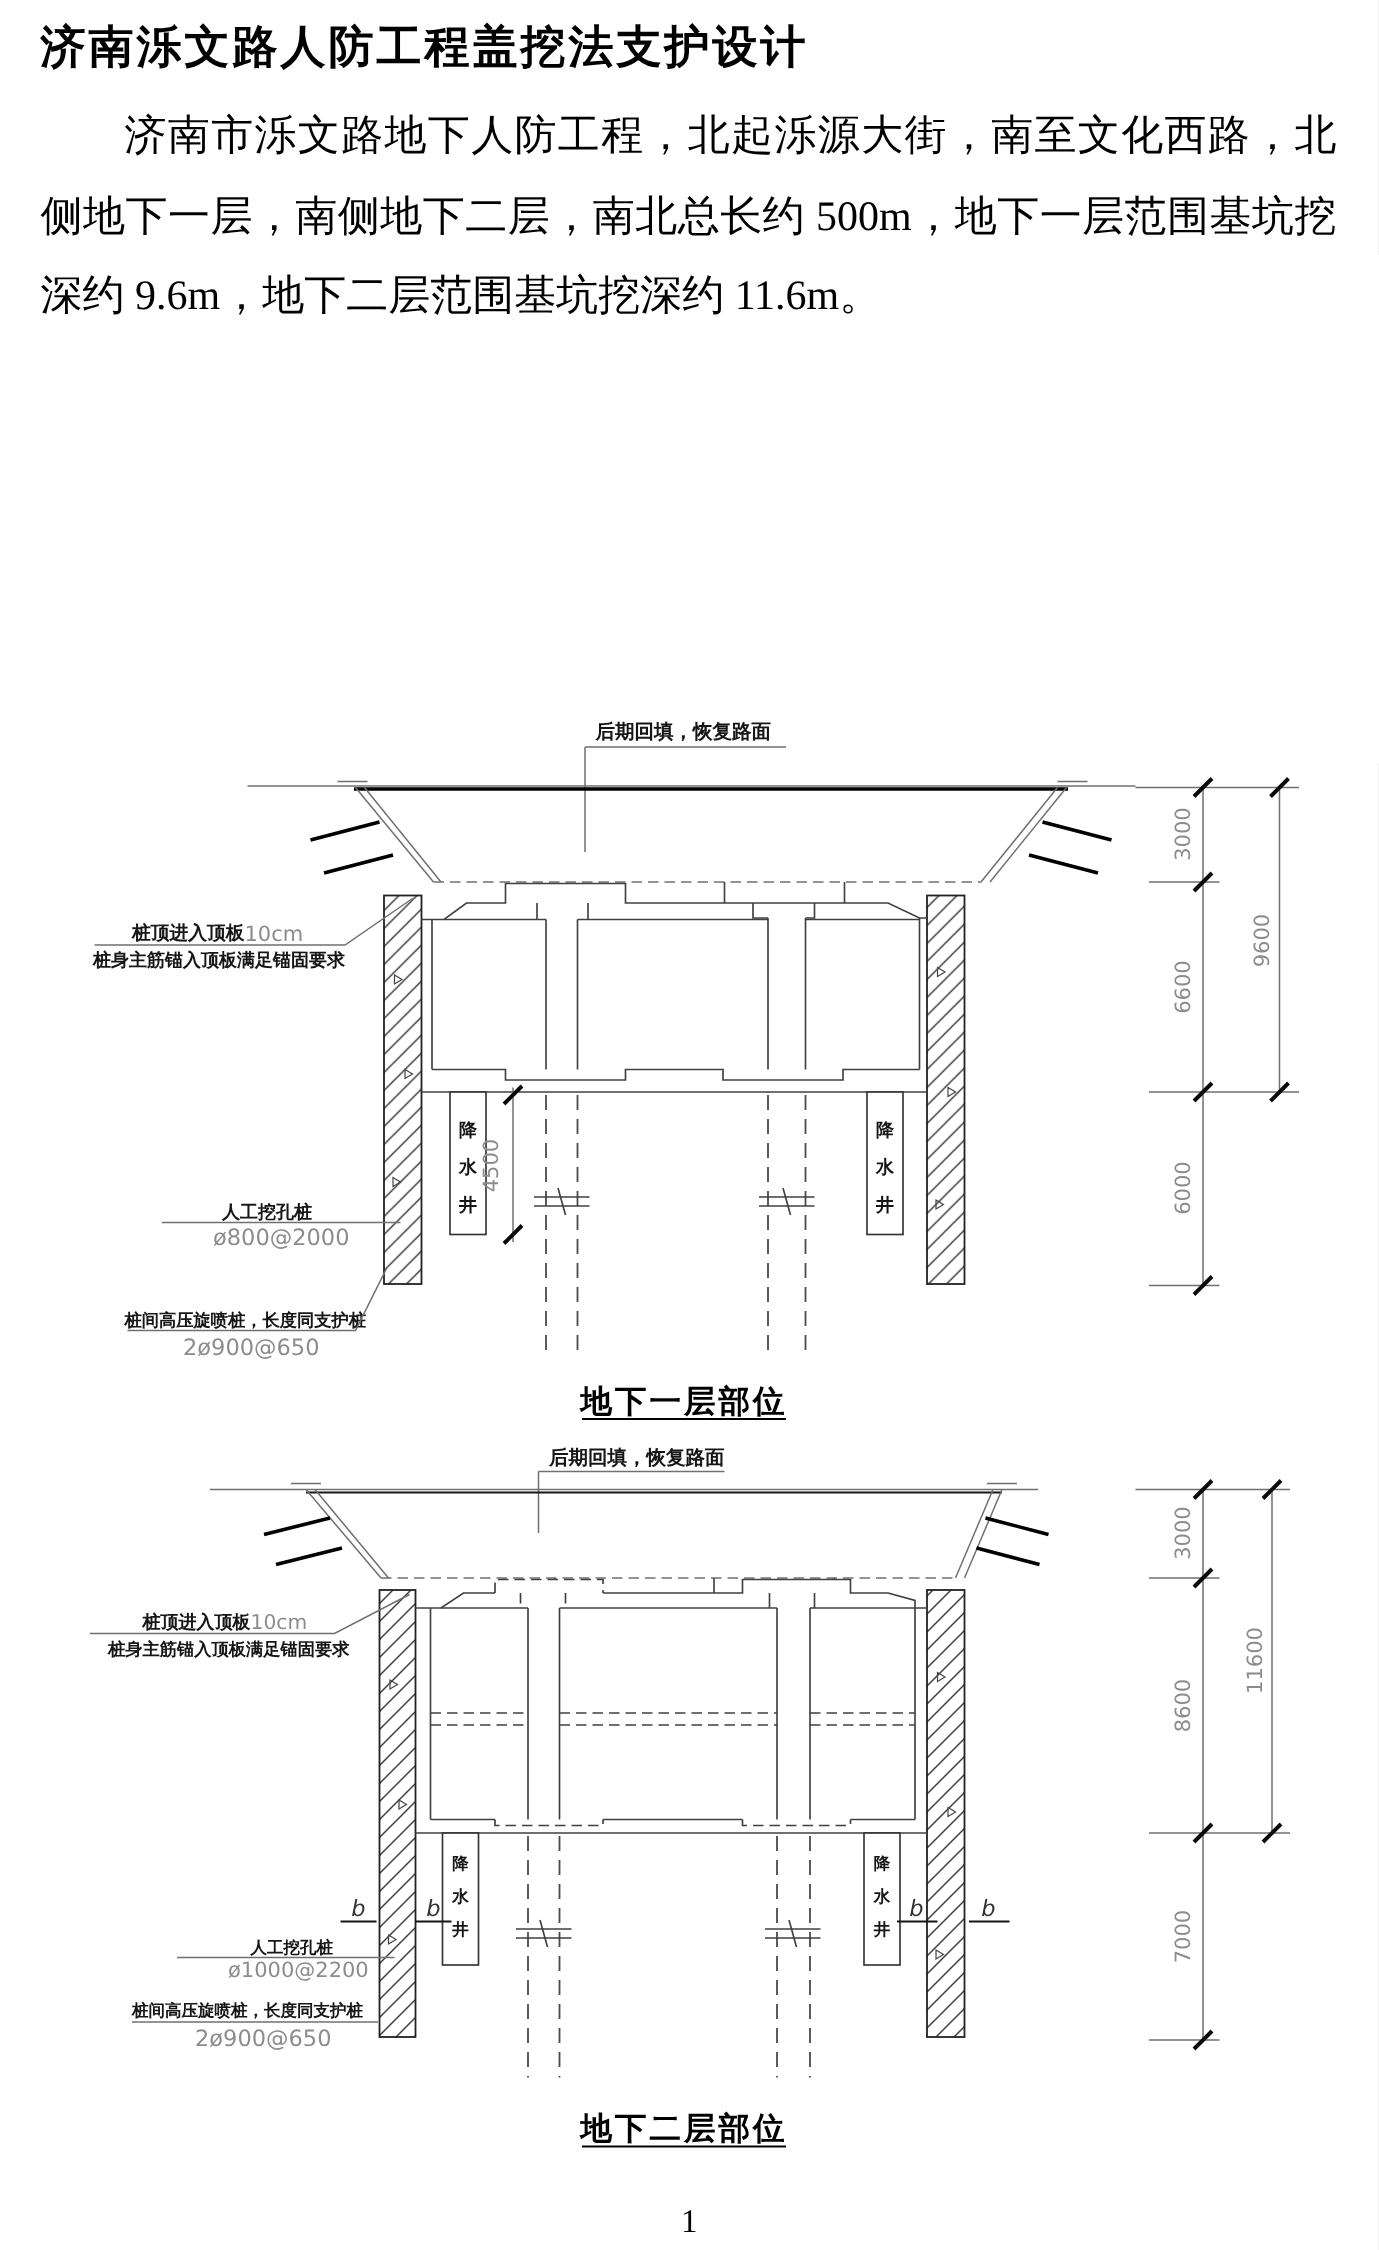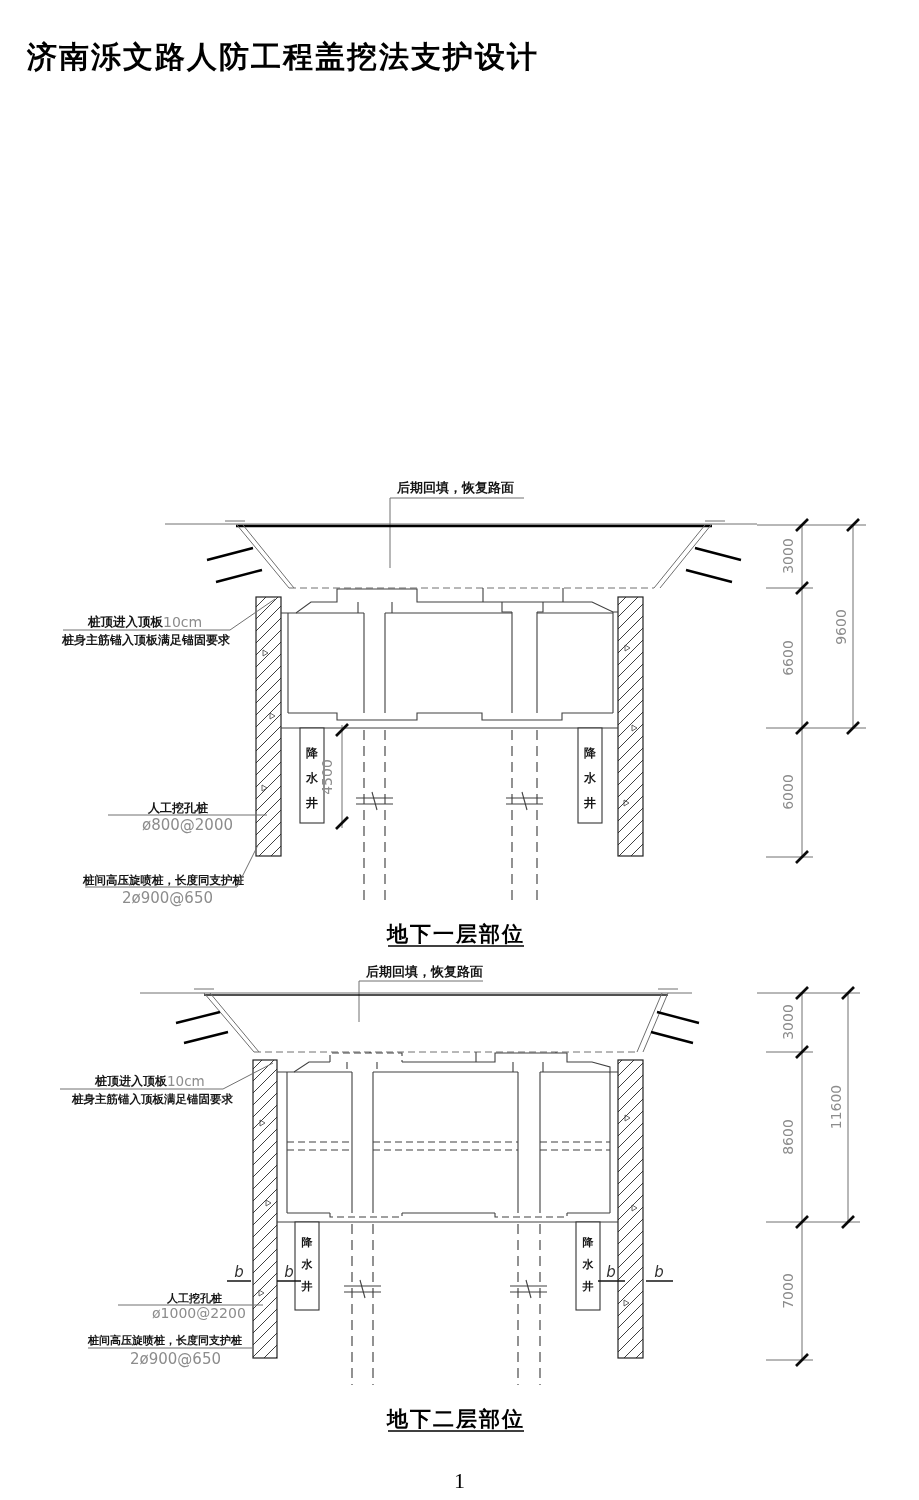--- a/index.html
+++ b/index.html
@@ -4,21 +4,21 @@
 <style>
   * { margin:0; padding:0; box-sizing:border-box; }
   html,body { background:#e8e8e8; }
   .page {
     position:relative; width:919px; height:1500px; margin:0 auto;
     background:#ffffff; overflow:hidden;
     font-family:"Liberation Serif","DejaVu Serif",serif; color:#000;
   }
   .doc-title {
     position:absolute; left:27px; top:11px;
-    font-size:30px; font-weight:bold; letter-spacing:2px; white-space:nowrap;margin-top:26px;
+    font-size:30px; font-weight:bold; letter-spacing:2px; white-space:nowrap;
   }
   .para {
     position:absolute; left:27px; width:864px;
     font-size:28px; line-height:53.5px;
     text-align:justify; text-indent:56px;
   }
   #para1 { top:64px; }
   #para2 { top:228px; }
   svg.diagram { position:absolute; left:0; }
   #diagram1 { top:455px; }
@@ -44,20 +44,21 @@
   text.mark { font-family:"DejaVu Sans",sans-serif; fill:#333; font-style:italic; }
   text.capt { font-family:"Liberation Serif","DejaVu Serif",serif; fill:#000; font-weight:700; font-size:21px; letter-spacing:2px; }
 </style>
 </head>
 <body>
 
 <div class="page">
 
   <h1 class="doc-title">济南泺文路人防工程盖挖法支护设计</h1>
 
+  <p class="para" id="para1">济南市泺文路地下人防工程，北起泺源大街，南至文化西路，北侧地下一层，南侧地下二层，南北总长约 500m，地下一层范围基坑挖深约 9.6m，地下二层范围基坑挖深约 11.6m。</p>
 
   <svg id="diagram1" class="diagram" width="919" height="505" viewBox="0 0 919 505">
     <defs>
       <pattern id="hatch1" patternUnits="userSpaceOnUse" width="12" height="12">
         <path d="M0,12 L12,0 M-3,3 L3,-3 M9,15 L15,9" stroke="#3f3f3f" stroke-width="1" fill="none"></path>
       </pattern>
     </defs>
 
     <text class="cn" x="397" y="37" font-size="13">后期回填，恢复路面</text>
     <g>

